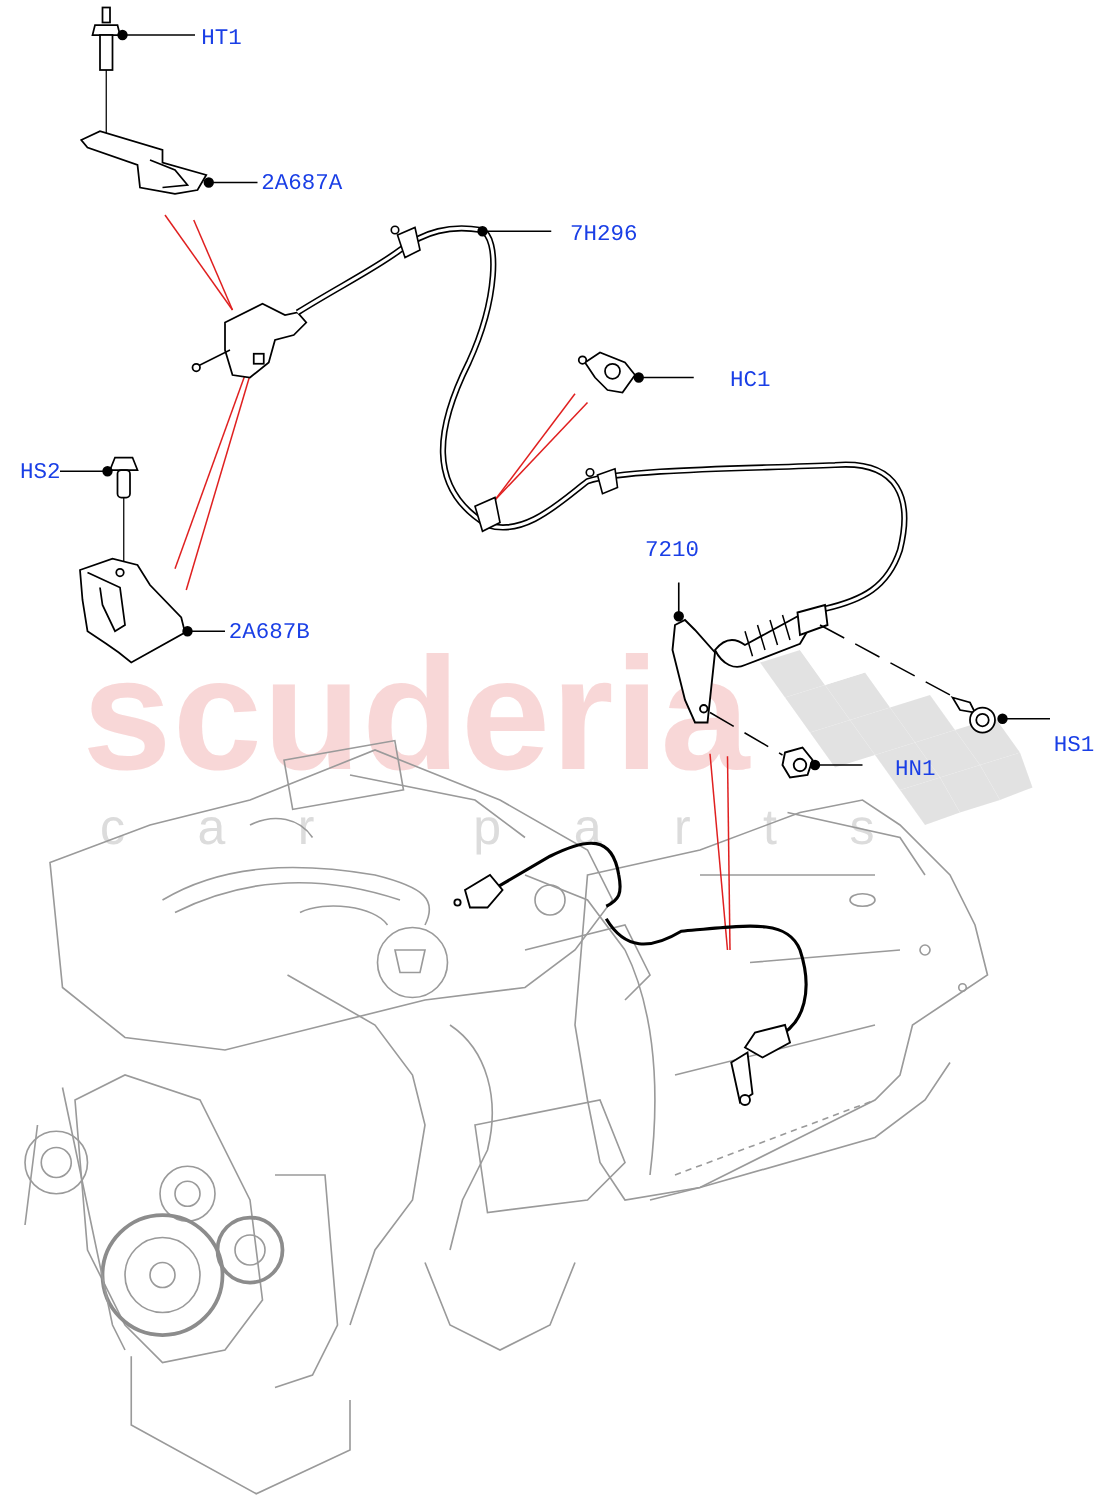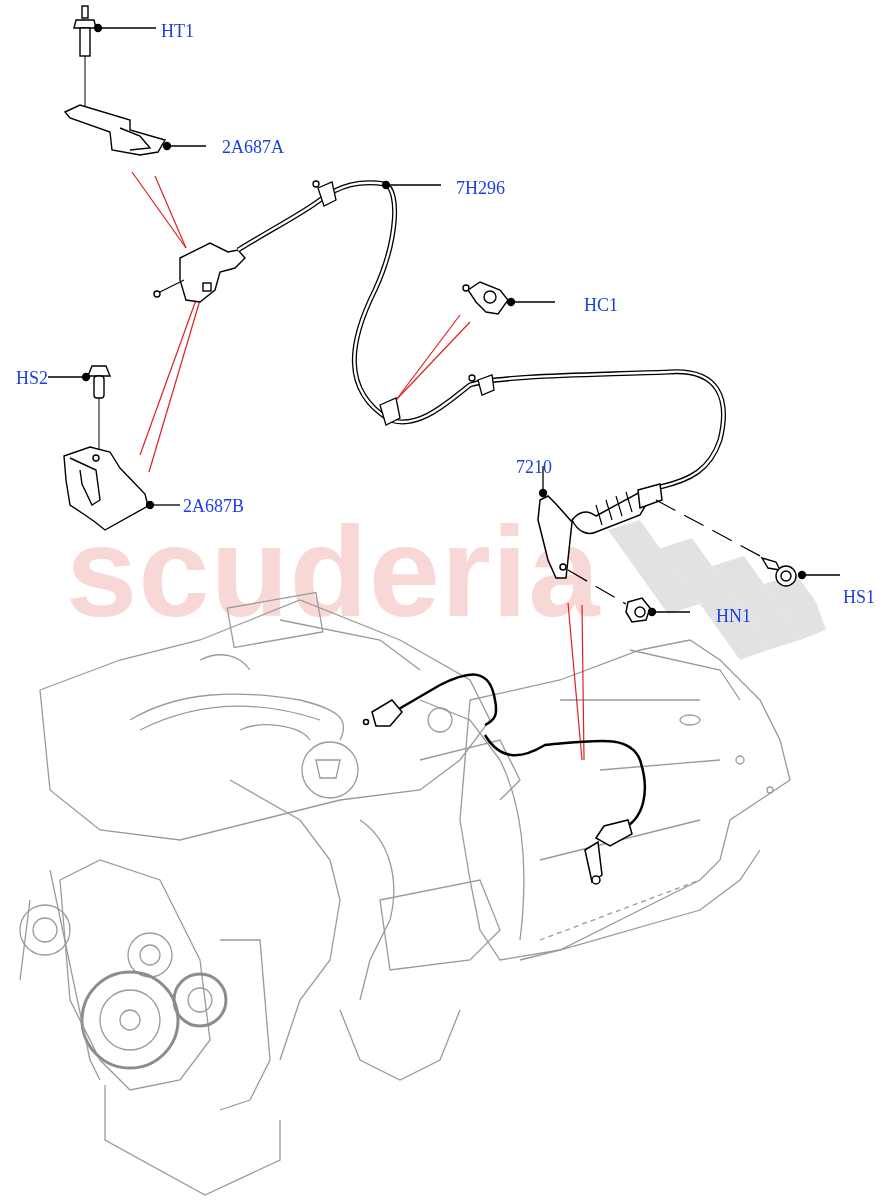--- a/index.html
+++ b/index.html
@@ -1,32 +1,33 @@
 <!DOCTYPE html>
 <html><head>
   <meta charset="utf-8">
   <style>
     html, body { margin: 0; padding: 0; background: #ffffff; }
     body { width: 892px; height: 1200px; position: relative; overflow: hidden;
            font-family: "Liberation Sans", sans-serif; }
     #canvas { position: absolute; left: 0; top: 0; width: 892px; height: 1200px; }
     .callout-label { position: absolute; color: #1a3fe6; font-size: 18px; line-height: 18px;
-                     font-family: Liberation Serif, serif; white-space: nowrap; }
+                     font-family: Liberation Mono, monospace; white-space: nowrap; }
     .wm-main { position: absolute; left: 66px; top: 508px; font-size: 128px; font-weight: bold;
                color: #f6caca; opacity: 0.75; letter-spacing: 1px; line-height: 128px;
                font-family: "Liberation Sans", sans-serif; }
     .wm-sub { position: absolute; left: 80px; top: 642px; font-size: 40px; color: #dcdcdc;
               letter-spacing: 58px; line-height: 40px; font-family: "Liberation Sans", sans-serif; }
   </style>
 </head>
 <body>
 
 <div id="canvas">
 
   <div class="wm-main">scuderia</div>
+  <div class="wm-sub">car parts</div>
 
   <svg width="892" height="1200" viewBox="0 0 892 1200" style="position:absolute;left:0;top:0">
 
     <g fill="#dedede" opacity="0.85">
       <polygon points="608,530 640,520 660,548 628,558"></polygon>
       <polygon points="660,548 692,538 712,566 680,576"></polygon>
       <polygon points="628,558 660,548 680,576 648,586"></polygon>
       <polygon points="712,566 744,556 764,584 732,594"></polygon>
       <polygon points="680,576 712,566 732,594 700,604"></polygon>
       <polygon points="648,586 680,576 700,604 668,614"></polygon>
@@ -196,22 +197,22 @@
       <line x1="543" y1="466" x2="543" y2="493"></line>
         <circle cx="543" cy="493" r="3.5"></circle>
       <line x1="802" y1="575" x2="840" y2="575"></line>
         <circle cx="802" cy="575" r="3.5"></circle>
       <line x1="652" y1="612" x2="690" y2="612"></line>
         <circle cx="652" cy="612" r="3.5"></circle>
     </g>
   </svg>
 
   <div class="callout-label" style="left:161px;top:22px">HT1</div>
-  <div class="callout-label" style="left:222px;top:138px">2A687A</div>
+  <div class="callout-label" style="left:209px;top:138px">2A687A</div>
   <div class="callout-label" style="left:456px;top:179px">7H296</div>
   <div class="callout-label" style="left:584px;top:296px">HC1</div>
   <div class="callout-label" style="left:16px;top:369px">HS2</div>
   <div class="callout-label" style="left:183px;top:497px">2A687B</div>
-  <div class="callout-label" style="left:516px;top:458px">7210</div>
+  <div class="callout-label" style="left:516px;top:432px">7210</div>
   <div class="callout-label" style="left:843px;top:588px">HS1</div>
   <div class="callout-label" style="left:716px;top:607px">HN1</div>
 
 </div>
 
 </body></html>

